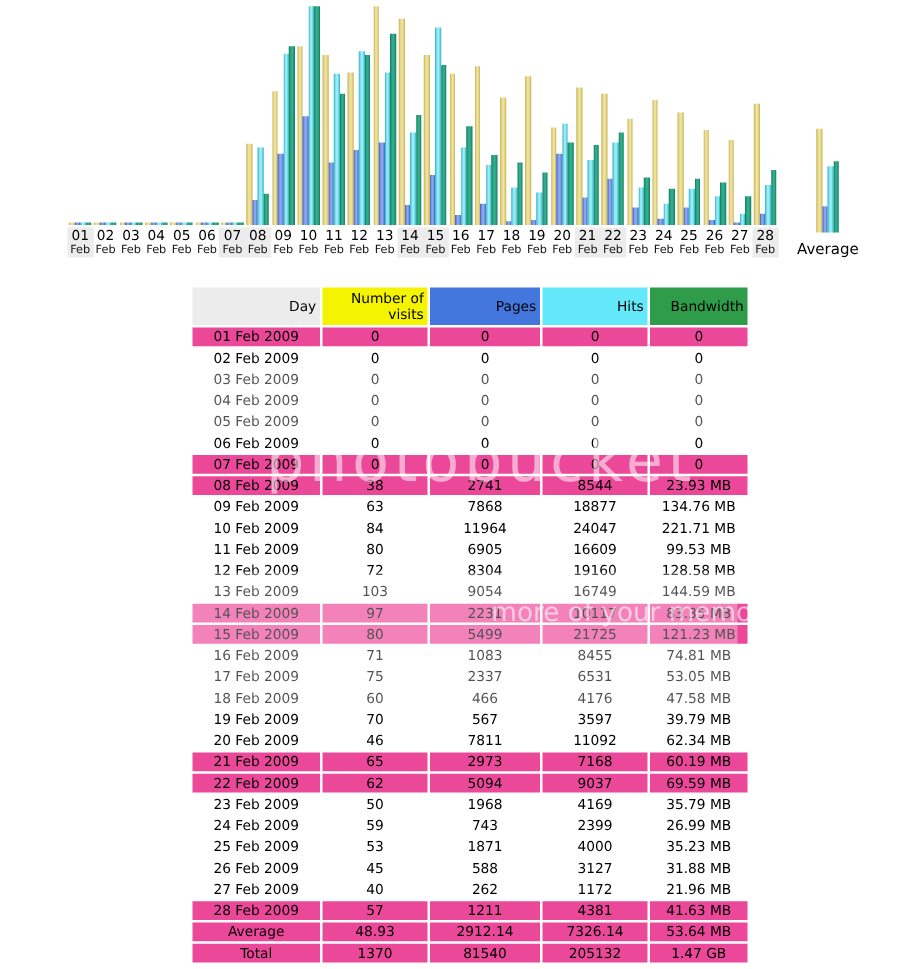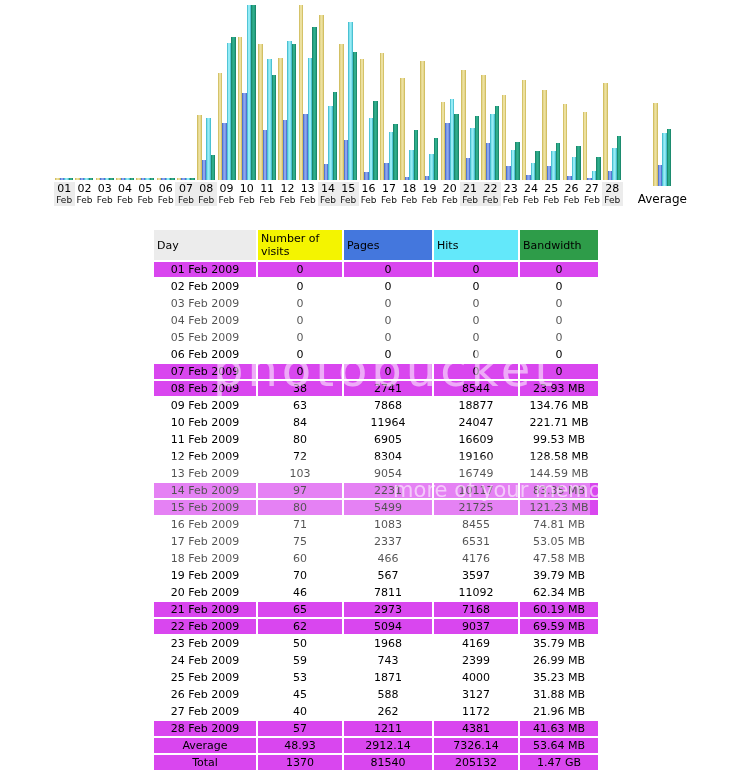--- a/index.html
+++ b/index.html
@@ -13,24 +13,24 @@
   .bars{display:flex;align-items:flex-end;height:177px;}
   .bar{width:4.5px;}
   .xlab{margin-top:2px;width:21px;text-align:center;font-size:11px;line-height:12px;padding:1px 0;}
   .xlab .mon{display:block;font-size:9px;line-height:10px;color:#111;text-align:center;}
   .xlab.wk{background:#ececec;}
   .avg-label{margin-top:6px;font-size:12px;white-space:nowrap;}
 
   
   table.stats{position:absolute;left:152px;top:228px;border-collapse:separate;border-spacing:2px;
     font-size:11px;}
-  table.stats th{font-weight:normal;font-size:11px;height:28px;padding:1px 3px;text-align:left;vertical-align:middle;}
+  table.stats th{font-weight:normal;font-size:11px;height:28px;padding:1px 3px;text-align:right;vertical-align:middle;}
   table.stats td{height:15px;padding:0 3px;text-align:center;white-space:nowrap;}
   .col-day{width:96px;}  .col-v{width:78px;} .col-p{width:82px;} .col-h{width:78px;} .col-b{width:72px;}
-  tr.hl td{background:#d946ef;}
+  tr.hl td{background:#ec4899;}
 
   
   .wm{position:absolute;z-index:5;pointer-events:none;color:rgba(255,255,255,0.55);
     font-weight:normal;white-space:nowrap;}
   .wm-band{position:absolute;z-index:4;pointer-events:none;background:rgba(255,255,255,0.32);}
   .wm-brand{left:150px;top:341px;width:470px;font-size:48px;letter-spacing:4px;text-align:center;}
   .wm-tagline{left:120px;top:478px;width:520px;font-size:21px;font-weight:normal;
     text-align:right;color:rgba(255,255,255,0.58);}
 </style>
 </head>

